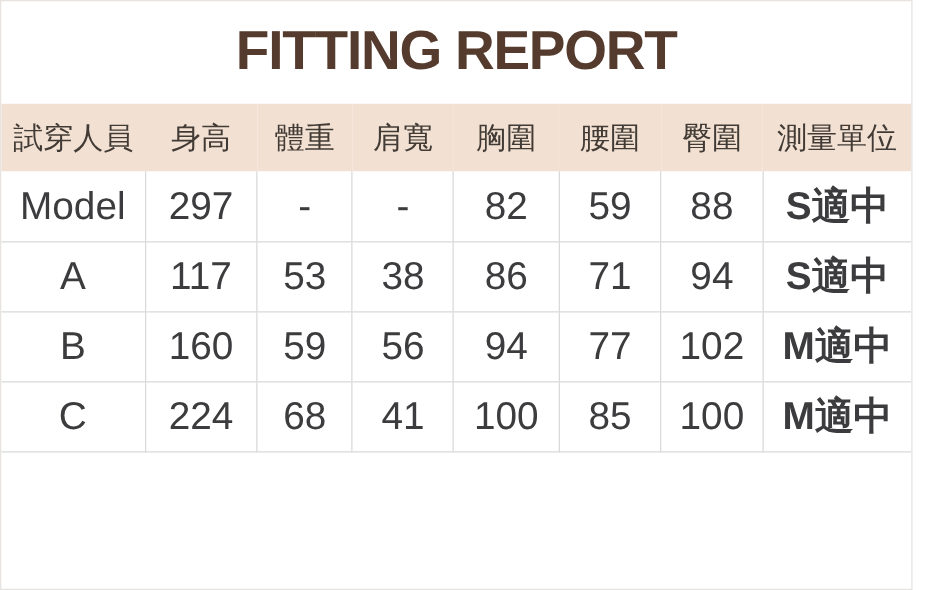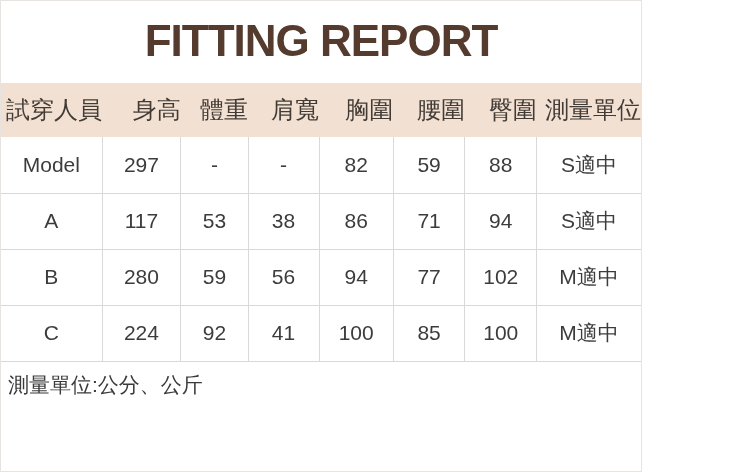--- a/index.html
+++ b/index.html
@@ -3,21 +3,21 @@
 <meta charset="utf-8">
 <style>
   * { box-sizing: border-box; }
   html, body { margin: 0; padding: 0; background: #ffffff; }
   body {
     width: 750px; height: 472px;
     font-family: "Liberation Sans", "DejaVu Sans", sans-serif;
     color: #3c3c3e;
   }
   .page {
-    width: 642px; height: 472px;
+    width: 730px; height: 472px;
     border: 1px solid #e6e3e0;
     background: #ffffff;
     overflow: hidden;
   }
   .title {
     height: 82px;
     line-height: 80px;
     text-align: center;
     font-size: 44px;
     font-weight: bold;
@@ -29,36 +29,36 @@
     width: 100%;
     border-collapse: collapse;
     table-layout: fixed;
   }
   .fit-table thead th {
     background: #f2e0d3;
     height: 54px;
     font-size: 24px;
     font-weight: normal;
     color: #423b35;
-    text-align: right;
+    text-align: center;
     padding: 0;
     border: none;
   }
   .fit-table tbody td {
     height: 56px;
     text-align: center;
     vertical-align: middle;
-    font-size: 21px;
+    font-size: 31px;
     font-weight: normal;
     color: #3c3c3e;
     padding: 0;
     border-bottom: 1px solid #d9d9d9;
     border-right: 1px solid #d9d9d9;
   }
-  .fit-table tbody td:last-child { border-right: none; }
+  .fit-table tbody td:last-child { border-right: none; font-weight: bold; }
   .footer {
     padding: 7px 8px 0 7px;
     font-size: 21px;
     line-height: 32px;
     color: #3a3a3a;
   }
   .footer p { margin: 0; }
 </style>
 </head>
 <body>
@@ -106,38 +106,37 @@
         <td>117</td>
         <td>53</td>
         <td>38</td>
         <td>86</td>
         <td>71</td>
         <td>94</td>
         <td>S適中</td>
       </tr>
       <tr>
         <td>B</td>
-        <td>280</td>
+        <td>160</td>
         <td>59</td>
         <td>56</td>
         <td>94</td>
         <td>77</td>
         <td>102</td>
         <td>M適中</td>
       </tr>
       <tr>
         <td>C</td>
         <td>224</td>
-        <td>92</td>
+        <td>68</td>
         <td>41</td>
         <td>100</td>
         <td>85</td>
         <td>100</td>
         <td>M適中</td>
       </tr>
     </tbody>
   </table>
 
   <div class="footer">
-    <p>測量單位:公分、公斤</p>
   </div>
 
 </div>
 
 </body></html>

